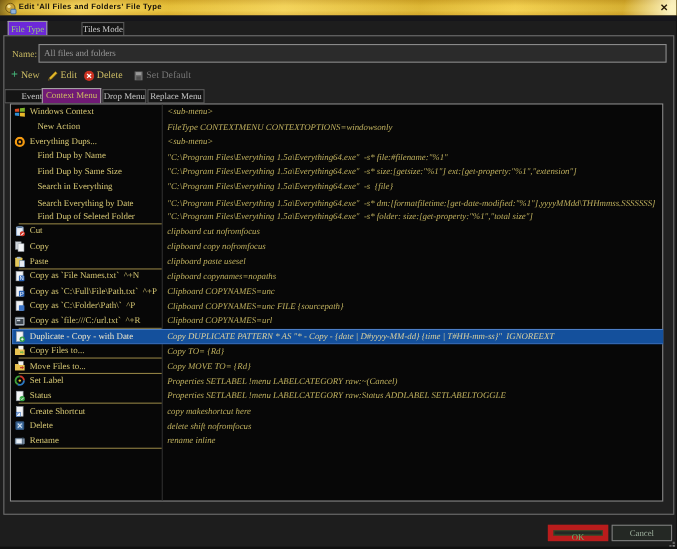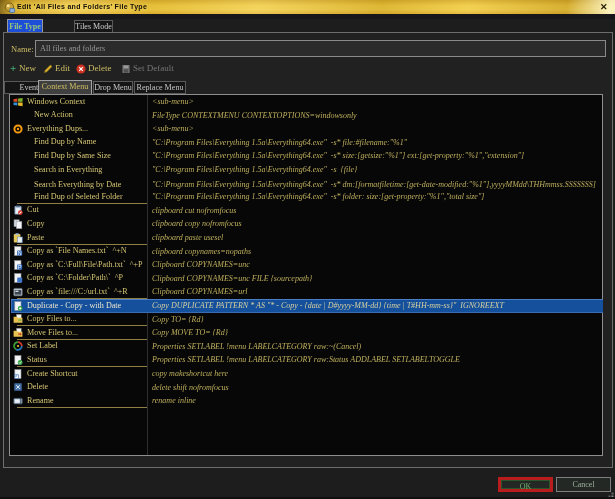--- a/index.html
+++ b/index.html
@@ -37,21 +37,21 @@
 <div class="abs titlebar"></div>
 <svg class="abs" style="left:4px;top:2px" width="12" height="12" viewBox="0 0 12 12">
     <circle cx="5.4" cy="5.2" r="4.2" fill="#caa43a" stroke="#6b4e0e" stroke-width="0.8"></circle>
     <circle cx="4.2" cy="3.8" r="1.5" fill="#f3e29a"></circle>
     <rect x="5.8" y="6.4" width="4.8" height="4.2" rx="0.8" fill="#8fb2dd" stroke="#2d5e9e" stroke-width="0.7"></rect>
   </svg>
 <div class="abs tbtext">Edit 'All Files and Folders' File Type</div>
 <div class="abs tbx">✕</div>
 <div class="abs" style="left:0;top:14px;width:615px;height:5px;background:#16161b;"></div>
 <div class="abs tabs1">
-<div class="tab" style="left:7px;top:19px;width:36px;height:14px;background:#1d4ed8;border-color:#9a9a9a;border-bottom-color:#222;color:#98c77a;font-weight:bold;line-height:13px;">File Type</div>
+<div class="tab" style="left:7px;top:19px;width:36px;height:14px;background:#6d28d9;border-color:#9a9a9a;border-bottom-color:#222;color:#98c77a;font-weight:normal;line-height:13px;">File Type</div>
 <div class="tab" style="left:44px;top:20px;width:29px;height:13px;color:#cfcfcf;margin-top:32px;">Info Tip</div>
 <div class="tab" style="left:74px;top:20px;width:39px;height:13px;color:#cfcfcf;">Tiles Mode</div>
 </div>
 <div class="abs pane"></div>
 <div class="abs lbl-name">Name:</div>
 <div class="abs inp">All files and folders</div>
 <div class="abs tool" style="left:10px;top:61.5px;color:#45b378;font-weight:bold;font-size:11px;">+</div>
 <div class="abs tool" style="left:19px;color:#cdbd64;">New</div>
 <svg class="abs" style="left:43px;top:64px" width="10" height="10" viewBox="0 0 10 10">
     <path d="M1 9 2 6.4 7.4 1 9 2.6 3.6 8z" fill="#e0b62a" stroke="#8a6a10" stroke-width="0.5"></path>
@@ -64,21 +64,21 @@
   </svg>
 <div class="abs tool" style="left:88px;color:#cdbd64;">Delete</div>
 <svg class="abs" style="left:121px;top:64px" width="10" height="10" viewBox="0 0 10 10">
     <rect x="1.4" y="1" width="7.2" height="8" fill="#6e6e6e"></rect>
     <rect x="2.6" y="1.6" width="4.8" height="2.6" fill="#9a9a9a"></rect>
     <rect x="3" y="5.4" width="4" height="3.2" fill="#505050"></rect>
   </svg>
 <div class="abs tool" style="left:133px;color:#767676;">Set Default</div>
 <div class="abs tabs2" style="font-size:8.1px;">
 <div class="tab" style="left:4px;top:81px;width:53px;height:13px;color:#c4c4c4;">Events</div>
-<div class="tab" style="left:38px;top:80px;width:54px;height:15px;background:#404040;border-color:#a2a2a2;border-bottom-color:#090909;color:#cebe62;">Context Menu</div>
+<div class="tab" style="left:38px;top:80px;width:54px;height:15px;background:#701a75;border-color:#a2a2a2;border-bottom-color:#090909;color:#cebe62;">Context Menu</div>
 <div class="tab" style="left:93px;top:81px;width:40px;height:13px;color:#c4c4c4;">Drop Menu</div>
 <div class="tab" style="left:134px;top:81px;width:52px;height:13px;color:#c4c4c4;">Replace Menu</div>
 </div>
 <div class="abs list">
 <div class="coldiv"></div>
 <div class="row" style="top:0.0px;">
 <span class="ic">
         <svg width="10" height="10" viewBox="0 0 10 10">
           <path d="M0.5 2.2 4.4 1.6 4.4 4.7 0.5 4.7z" fill="#e04a22"></path>
           <path d="M5.1 1.5 9.6 0.9 9.6 4.7 5.1 4.7z" fill="#7db32a"></path>
@@ -290,20 +290,20 @@
           <rect x="0.8" y="2.4" width="8.4" height="5.4" rx="0.7" fill="#9fb4c9" stroke="#5f7489" stroke-width="0.5"></rect>
           <rect x="2" y="3.4" width="4.6" height="3.4" fill="#e9eff5"></rect>
           <path d="M7.8 2 7.8 8.4 M7 2 8.6 2 M7 8.4 8.6 8.4" stroke="#22303e" stroke-width="0.7"></path>
         </svg>
       </span>
 <span class="nm" style="left:16px;">Rename</span>
 <span class="cmd">rename inline</span>
 </div>
 <div class="sep" style="top:311.8px;"></div>
 </div>
-<div class="abs btn" style="left:498px;width:55px;border:3px solid #b91c1c;color:#6fae6f;box-shadow:inset 0 0 0 1px #2c552c;">OK</div>
+<div class="abs btn" style="left:498px;width:55px;border:5px solid #b91c1c;color:#6fae6f;box-shadow:inset 0 0 0 1px #2c552c;">OK</div>
 <div class="abs btn" style="left:556px;width:55px;border:1px solid #7e7e7e;color:#9cae9c;">Cancel</div>
 <svg class="abs" style="left:605px;top:489px" width="9" height="9" viewBox="0 0 9 9">
     <path d="M8 1 8 8 1 8" fill="none" stroke="#777" stroke-width="0"></path>
     <rect x="6.5" y="6.5" width="2" height="2" fill="#8a8a8a"></rect>
     <rect x="6.5" y="3.5" width="2" height="2" fill="#666"></rect>
     <rect x="3.5" y="6.5" width="2" height="2" fill="#666"></rect>
   </svg>
 <div class="abs" style="left:0;top:497px;width:615px;height:2px;background:#101010;"></div>
 </body></html>

